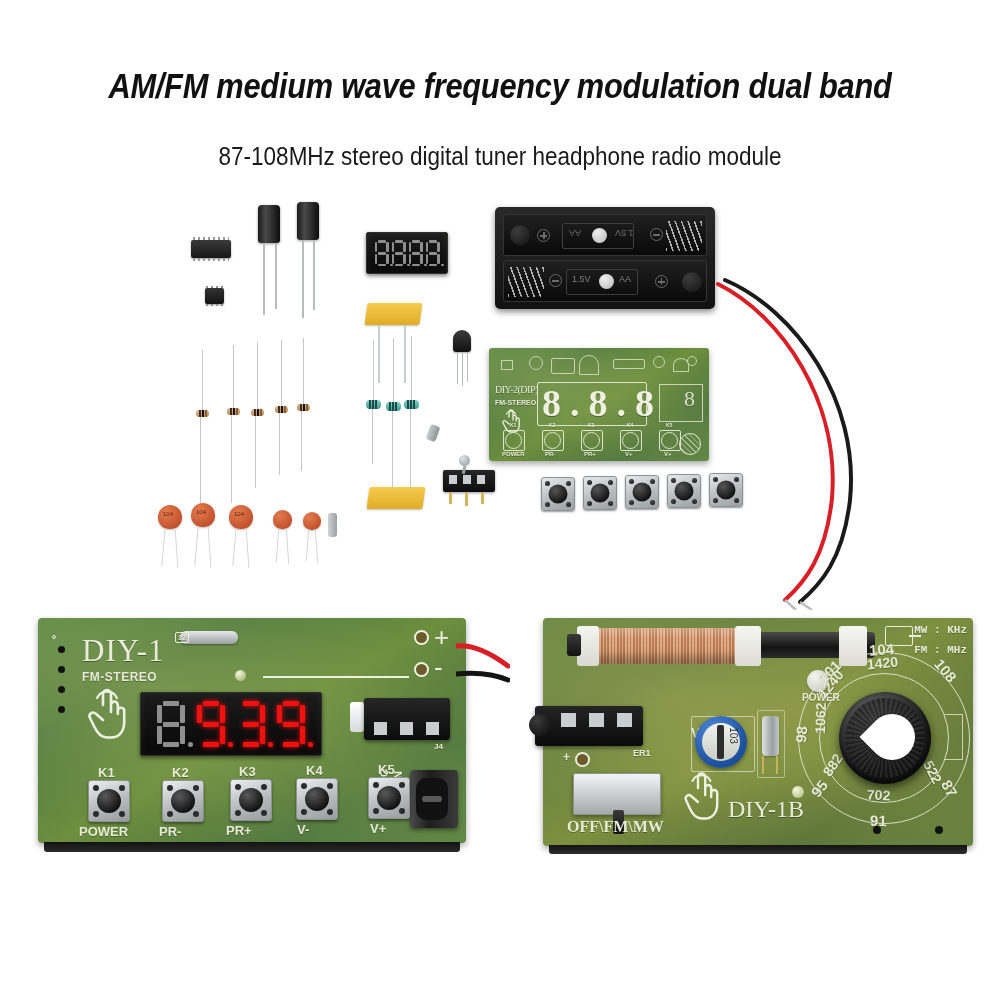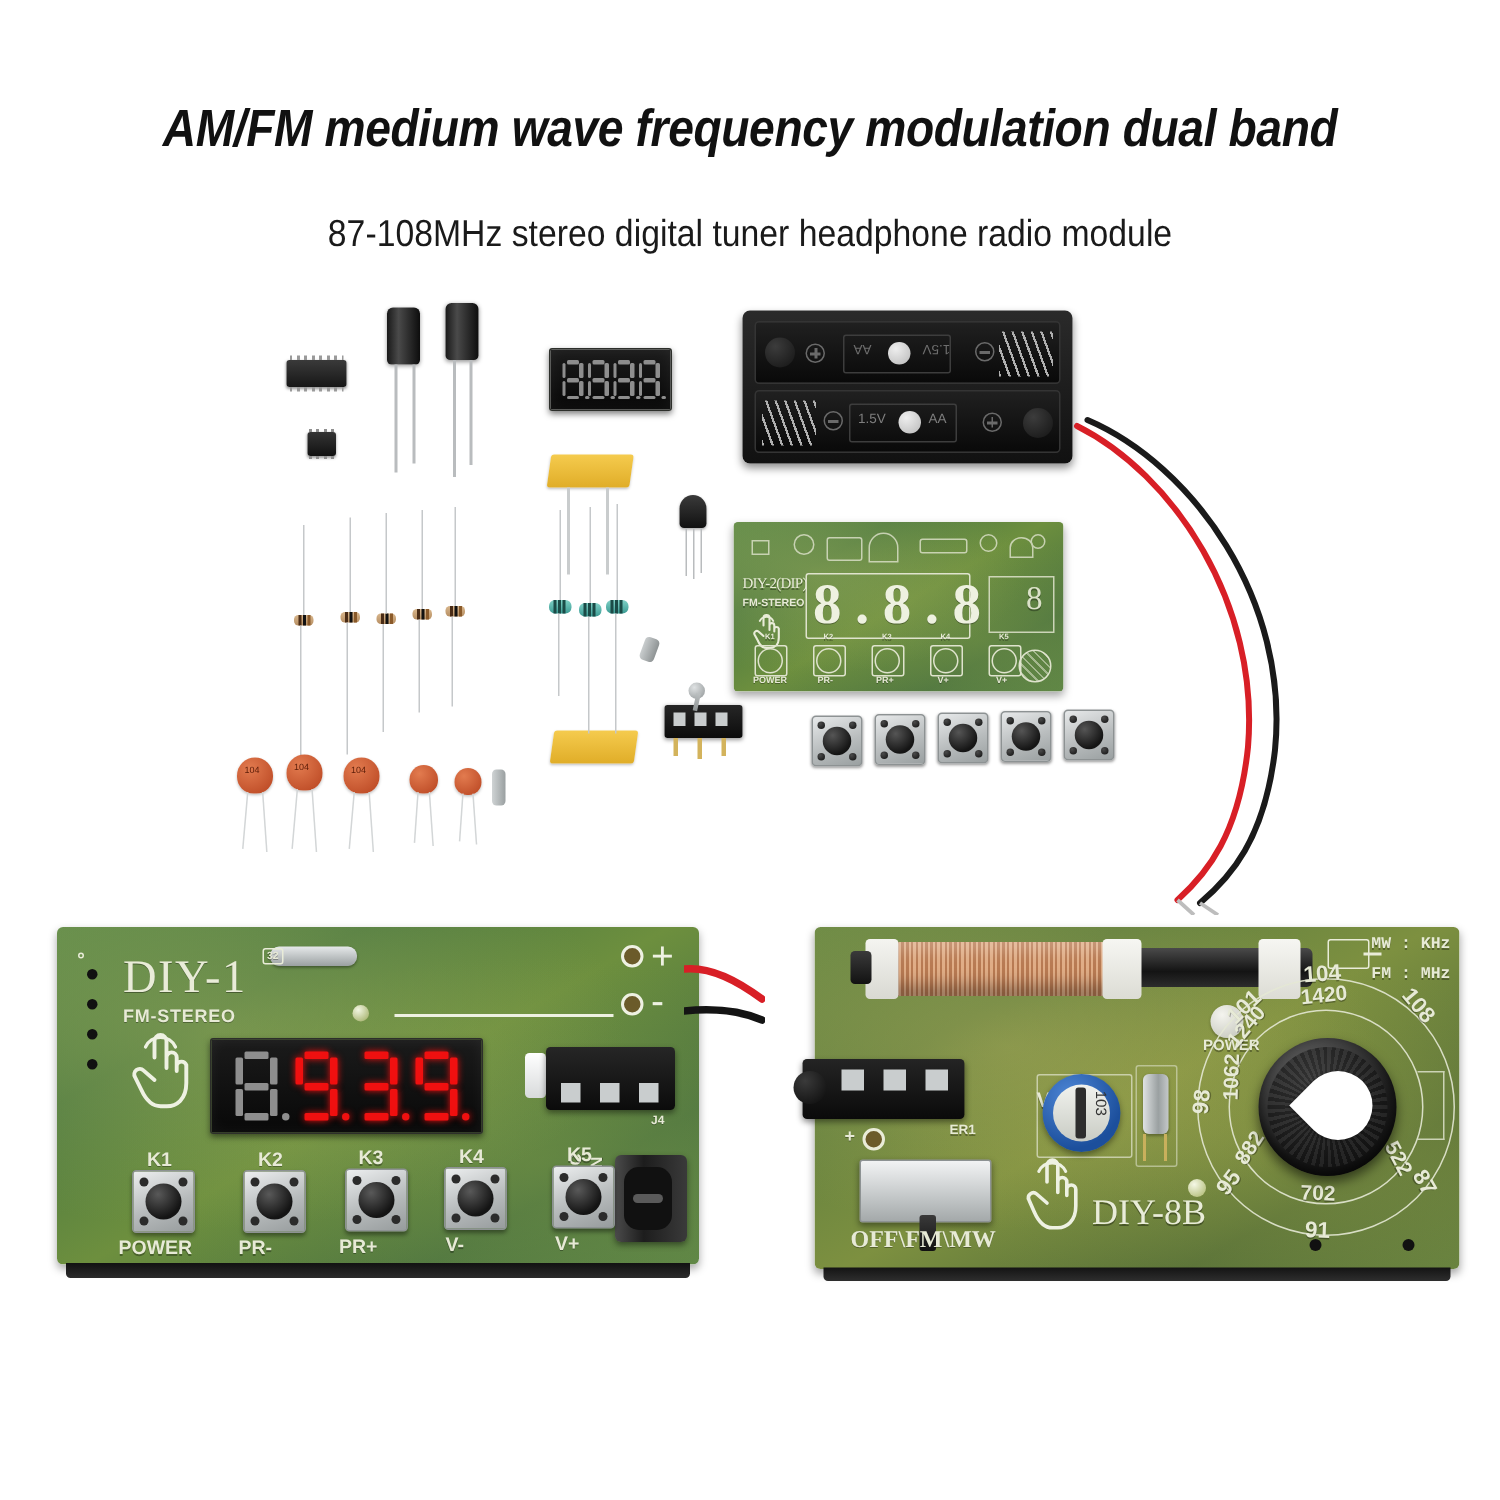--- a/index.html
+++ b/index.html
@@ -636,21 +636,21 @@
 
     <div style="position:absolute;left:264px;top:52px;width:22px;height:22px;border-radius:50%;
                 background:radial-gradient(circle at 35% 30%,#f4f4ee,#c0c2b8);box-shadow:0 1px 2px rgba(0,0,0,.3)"></div>
     <span class="silk-s" style="position:absolute;left:259px;top:74px;font-size:10px">POWER</span>
 
     <svg class="hand" style="left:140px;top:152px;width:38px;height:52px" viewBox="0 0 38 52">
       <path d="M15 18 V7 a3.6 3.6 0 0 1 7.2 0 V25 M22.2 18 a3 3 0 0 1 6 0 V27 M28.2 23 a3 3 0 0 1 6 0 V34 c0 10-6 14.5-12 14.5 h-3.6 c-6 0-9.6-5-12-10.4 L3 30 a3.3 3.3 0 0 1 5.1-4 L15 32" fill="none" stroke="#eef1e2" stroke-width="2.4" stroke-linecap="round" stroke-linejoin="round"></path>
       <path d="M9.5 11 a10 10 0 0 1 18 0" fill="none" stroke="#eef1e2" stroke-width="2" stroke-linecap="round"></path>
     </svg>
 
-    <span class="silk" style="position:absolute;left:185px;top:178px;font-size:24px;letter-spacing:0px">DIY-8B</span>
+    <span class="silk" style="position:absolute;left:185px;top:178px;font-size:24px;letter-spacing:0px">DIY-1B</span>
     <div style="position:absolute;left:249px;top:168px;width:12px;height:12px;border-radius:50%;
                 background:radial-gradient(circle at 35% 30%,#f5f8e6,#a9b468)"></div>
 
     <div style="position:absolute;left:248px;top:22px;width:186px;height:196px">
 
       <div style="position:absolute;left:7px;top:12px;width:172px;height:172px;border-radius:50%;border:1.5px solid #e4e8d4;opacity:.9"></div>
 
       <div style="position:absolute;left:28px;top:33px;width:130px;height:130px;border-radius:50%;border:1.5px solid #e4e8d4;opacity:.9"></div>
 
       <span class="silk-s" style="position:absolute;left:150px;top:140px;font-size:15px;transform:rotate(60deg)">87</span>

